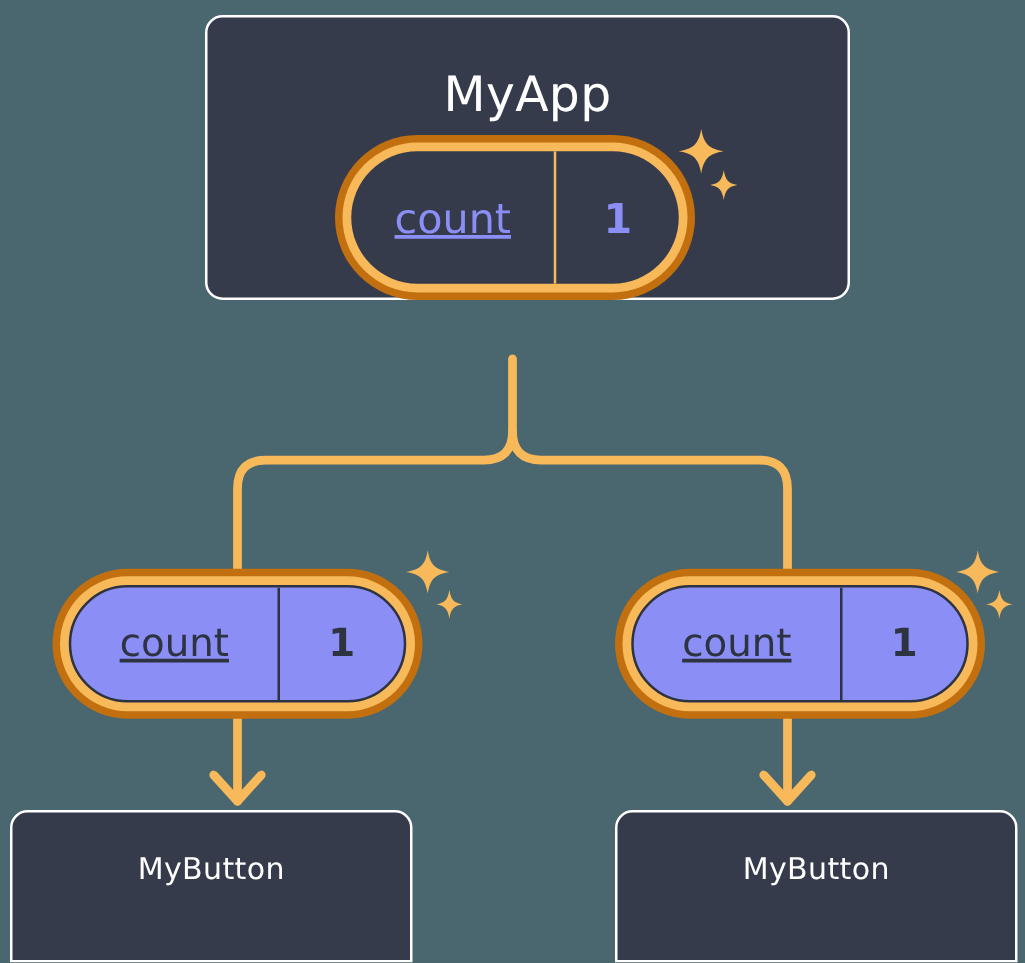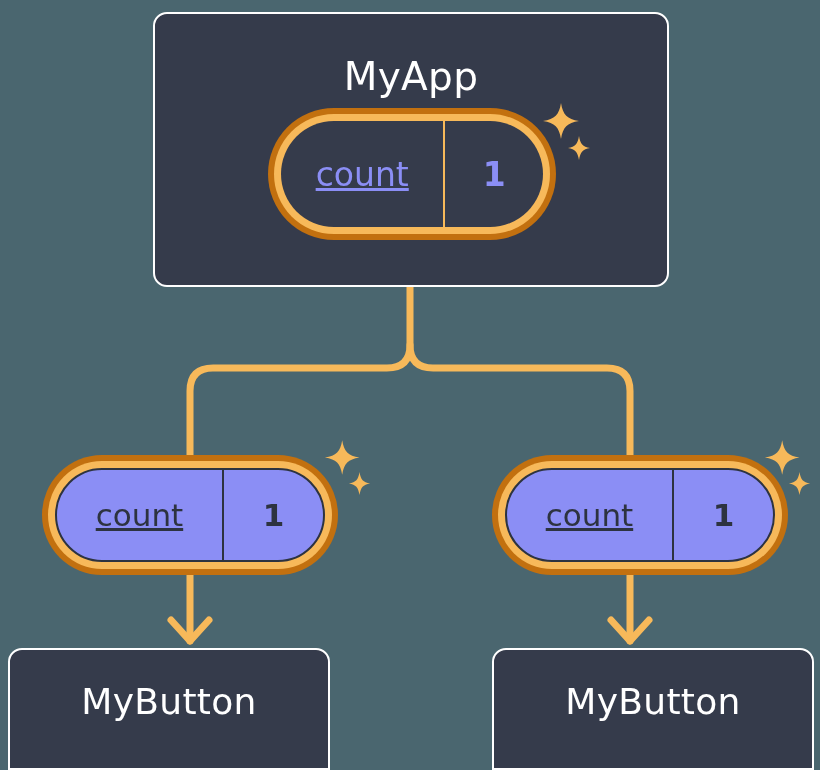--- a/index.html
+++ b/index.html
@@ -38,27 +38,27 @@
   .card-title {
     position: absolute;
     left: 0;
     width: 100%;
     text-align: center;
     color: #ffffff;
     font-family: "DejaVu Sans", sans-serif;
     letter-spacing: 0.3px;
     white-space: nowrap;
   }
-  #card-myapp { left: 153px; top: 12px; width: 516px; height: 275px; }
+  #card-myapp { left: 164px; top: 12px; width: 516px; height: 228px; }
   #card-myapp .card-title { top: 40px; font-size: 39px; }
 
   #card-btn-left  { left: 8px;   top: 648px; width: 322px; height: 122px; border-bottom-left-radius: 0; border-bottom-right-radius: 0;}
   #card-btn-right { left: 492px; top: 648px; width: 322px; height: 122px; border-bottom-left-radius: 0; border-bottom-right-radius: 0;}
   #card-btn-left .card-title,
-  #card-btn-right .card-title { top: 31px; font-size: 36px; }
+  #card-btn-right .card-title { top: 31px; font-size: 24px; }
 
   
   .pill {
     position: absolute;
     box-sizing: border-box;
     border-radius: 999px;
     background: #c2700f;          
     padding: 6px;
     display: flex;
   }

